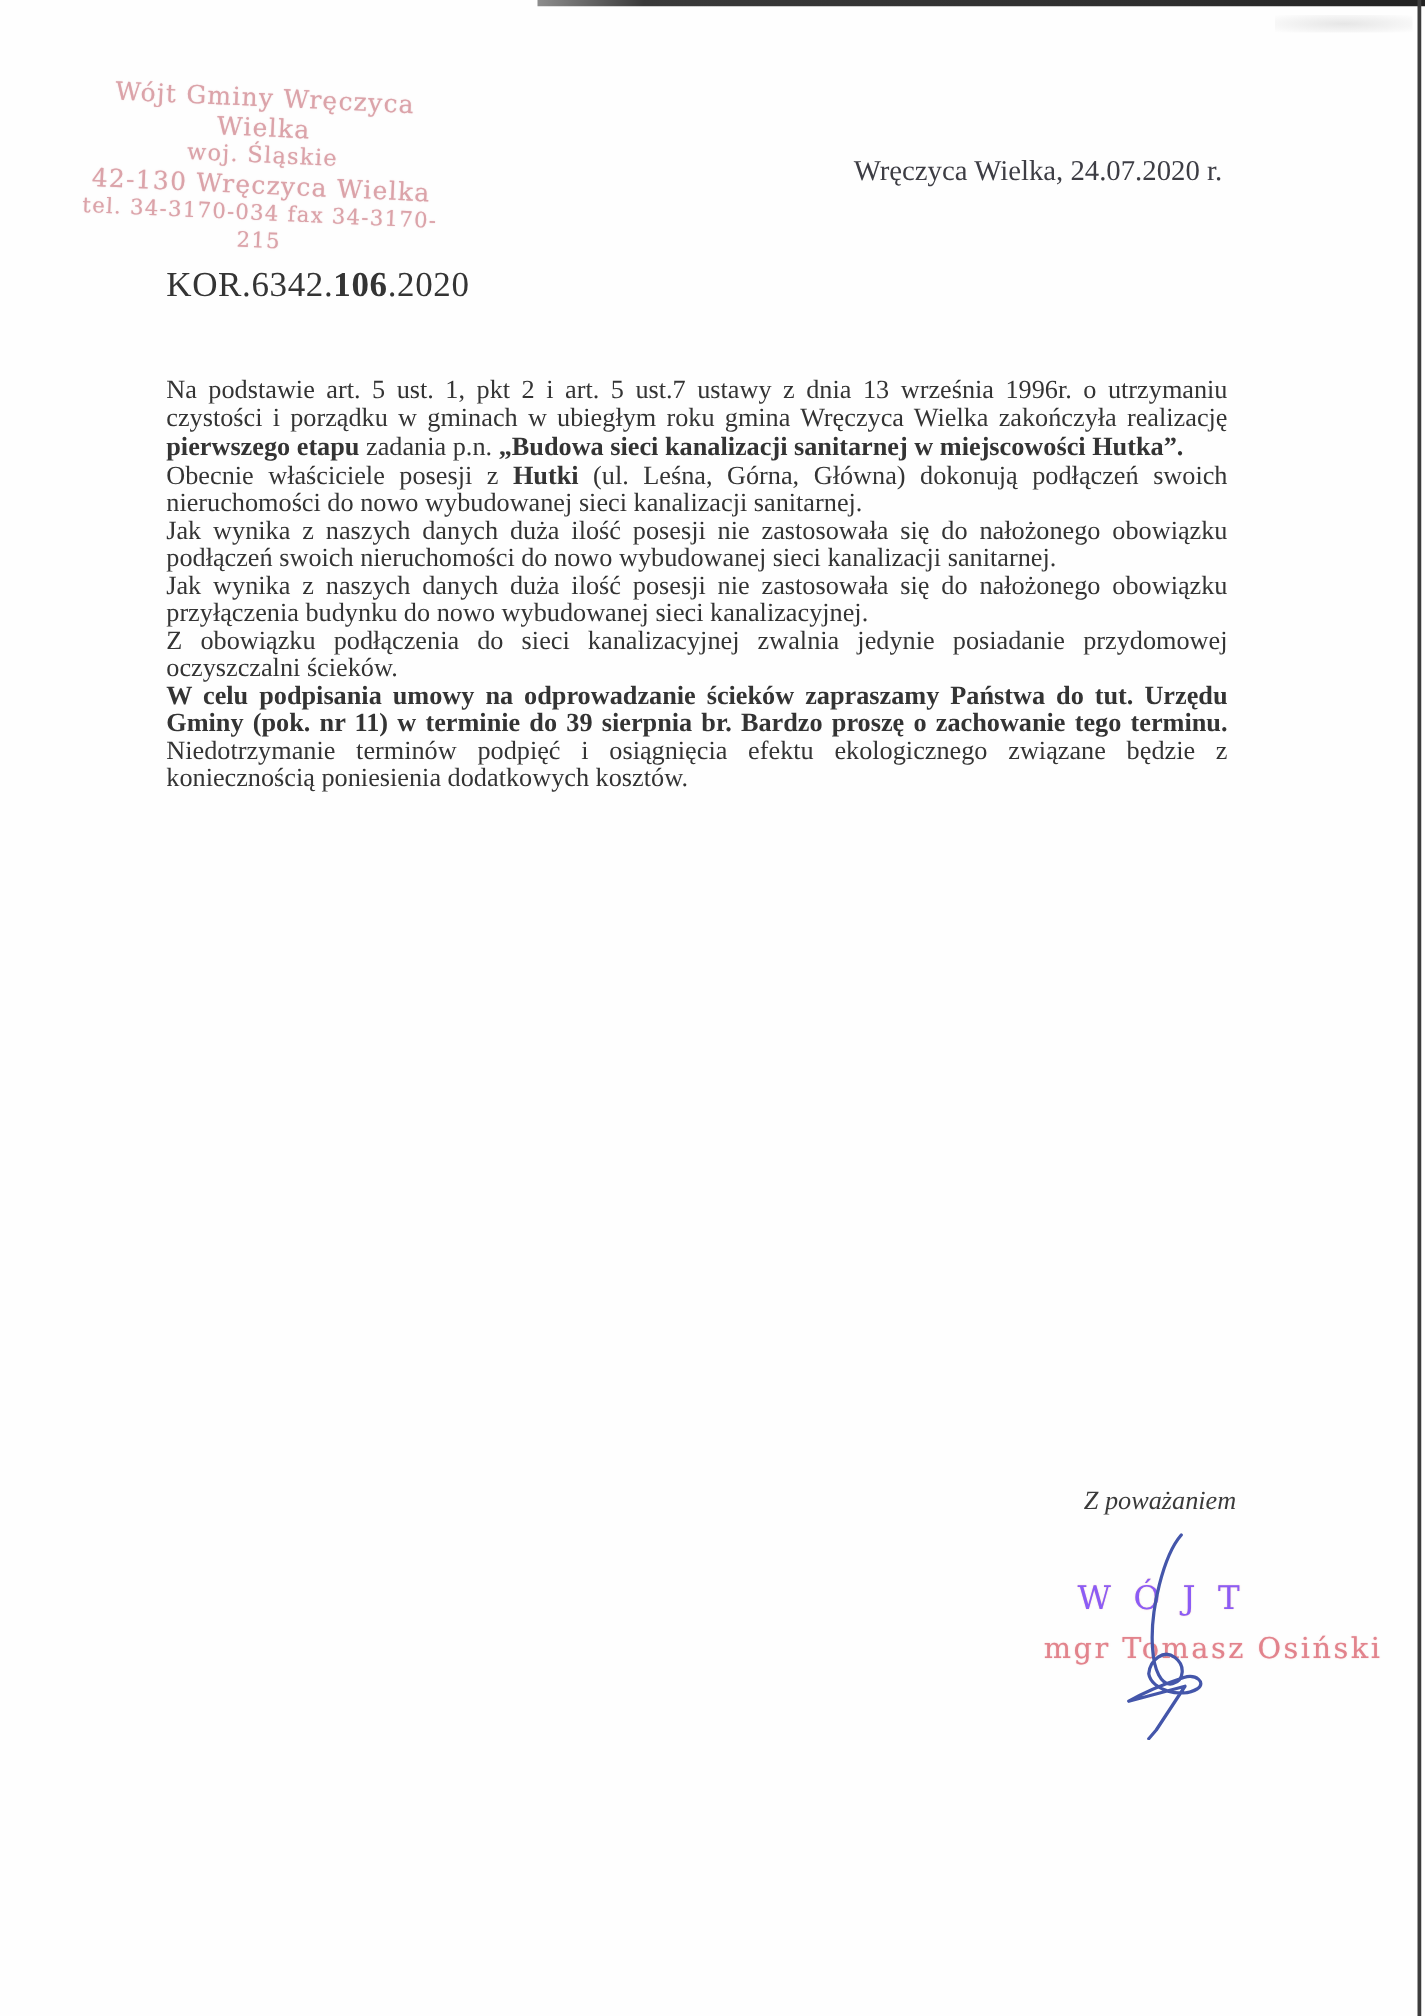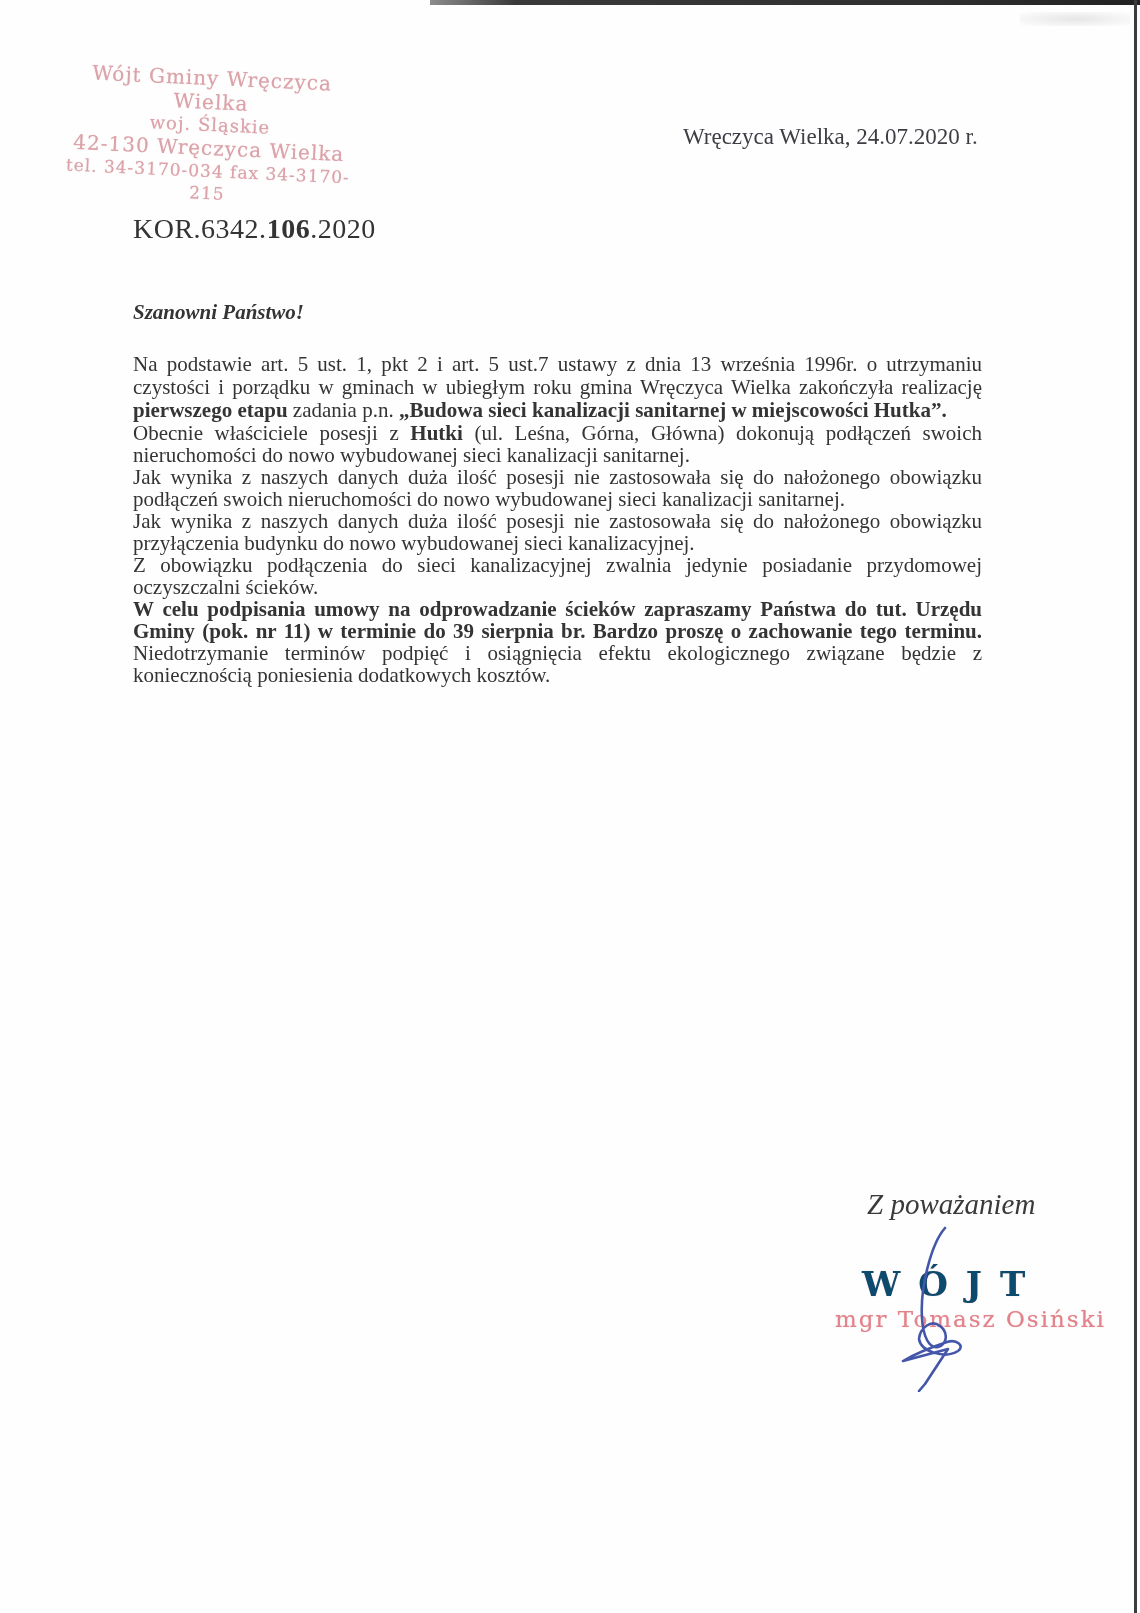--- a/index.html
+++ b/index.html
@@ -90,35 +90,35 @@
   .content p.email-line {
     margin-top: 2px;
     text-align: left;
     padding-left: 4px;
   }
   .b { font-weight: bold; }
 
   .valediction {
     position: absolute;
     left: 867px; top: 1188px;
-    font-size: 29px;
+    font-size: 21px;
     font-style: italic;
     color: #3a3a3a;
     text-align: right;
   }
 
   
   .wojt-stamp-title {
     position: absolute;
     left: 862px; top: 1264px;
     font-family: "DejaVu Serif", serif;
-    font-size: 34px;
-    font-weight: bold;
+    font-size: 26px;
+    font-weight: normal;
     letter-spacing: 18px;
-    color: #0c4a6e;
+    color: #8b5cf6;
     text-shadow: 0 0 1px rgba(226,131,140,0.6);
   }
   .wojt-stamp-name {
     position: absolute;
     left: 835px; top: 1306px;
     font-family: "DejaVu Serif", serif;
     font-size: 23px;
     letter-spacing: 2px;
     color: #e2838c;
     text-shadow: 0 0 1px rgba(226,131,140,0.6);
@@ -146,21 +146,20 @@
     <div class="s4">tel. 34-3170-034 fax 34-3170-215</div>
   </div>
 
   <div class="dateline">Wręczyca Wielka, 24.07.2020 r.</div>
 
   <div class="reference">
     <span>KOR.6342.</span><span class="b">106</span><span>.2020</span>
   </div>
 
   <div class="content">
-    <p class="salutation">Szanowni Państwo!</p>
     <p class="para p1"><span>Na podstawie art. 5 ust. 1, pkt 2 i art. 5 ust.7 ustawy z dnia 13 września 1996r. o utrzymaniu czystości i porządku w gminach w ubiegłym roku gmina Wręczyca Wielka zakończyła realizację </span><span class="b">pierwszego etapu</span><span> zadania p.n. </span><span class="b">„Budowa sieci kanalizacji sanitarnej w miejscowości Hutka”.</span></p>
     <p class="para"><span>Obecnie właściciele posesji z </span><span class="b">Hutki</span><span> (ul. Leśna, Górna, Główna)  dokonują podłączeń swoich nieruchomości do nowo wybudowanej sieci kanalizacji sanitarnej.</span></p>
     <p class="para"><span>Jak wynika z naszych danych duża ilość posesji nie zastosowała się do nałożonego obowiązku podłączeń swoich nieruchomości do nowo wybudowanej sieci kanalizacji sanitarnej.</span></p>
     <p class="para"><span>Jak wynika z naszych danych duża ilość posesji nie zastosowała się do nałożonego obowiązku przyłączenia budynku do nowo wybudowanej sieci kanalizacyjnej.</span></p>
     <p class="para"><span>Z obowiązku podłączenia do sieci kanalizacyjnej zwalnia jedynie posiadanie przydomowej oczyszczalni ścieków.</span></p>
     <p class="para"><span class="b">W celu podpisania umowy na odprowadzanie ścieków zapraszamy Państwa do tut. Urzędu Gminy (pok. nr 11) w terminie do 39 sierpnia br. Bardzo proszę o zachowanie tego terminu.</span><span> Niedotrzymanie terminów  podpięć i osiągnięcia efektu  ekologicznego związane będzie z koniecznością poniesienia dodatkowych kosztów.</span></p>
   </div>
 
   <div class="valediction">Z poważaniem</div>
 

